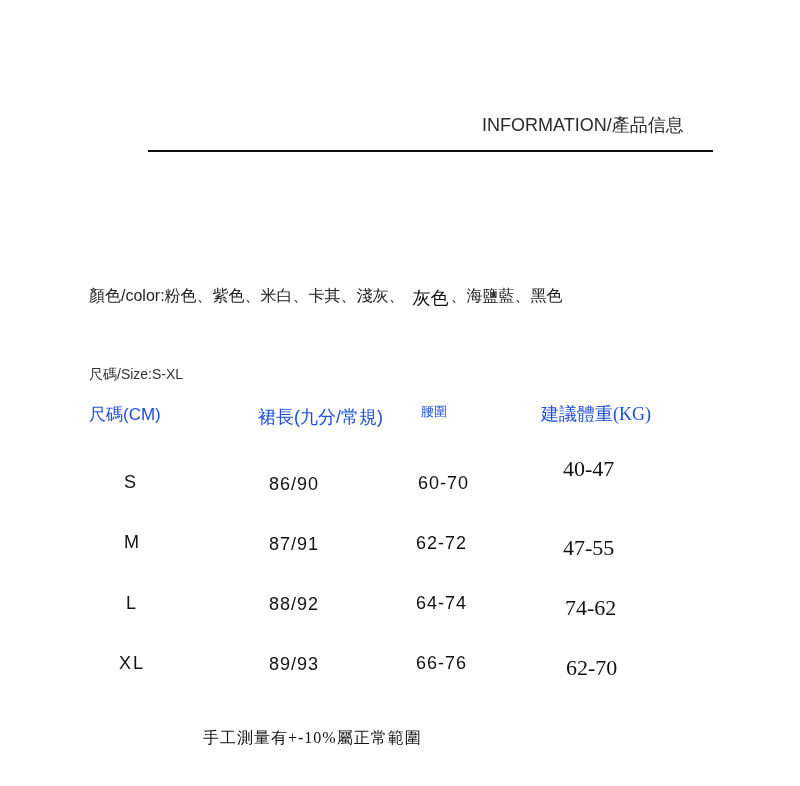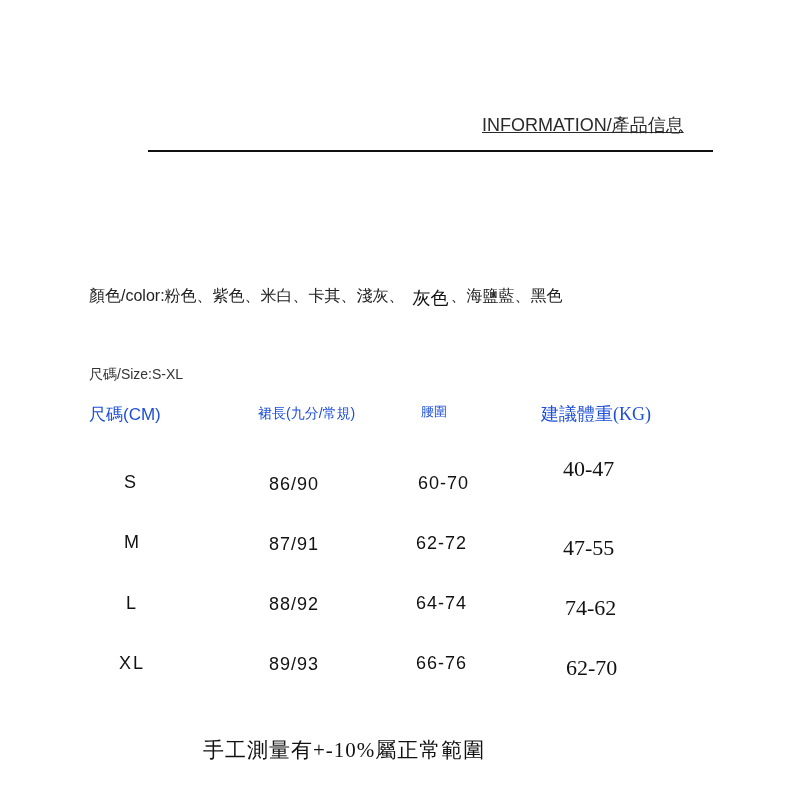--- a/index.html
+++ b/index.html
@@ -1,36 +1,36 @@
 <!DOCTYPE html>
 <html><head>
 <meta charset="utf-8">
 <style>
   html, body { margin: 0; padding: 0; background: #ffffff; }
   body { width: 800px; height: 786px; position: relative; overflow: hidden; color: #1a1a1a; }
   .abs { position: absolute; white-space: nowrap; }
   .sans { font-family: "Liberation Sans", "DejaVu Sans", sans-serif; }
   .serif { font-family: "Liberation Serif", "DejaVu Serif", serif; text-align: center; }
   .mono { font-family: Liberation Sans, sans-serif; }
-  #title { left: 482px; top: 113px; font-size: 18px; color: #2a2a2a; text-decoration: underline; }
+  #title { left: 482px; top: 113px; font-size: 18px; color: #2a2a2a; }
   #rule { left: 148px; top: 150px; width: 565px; height: 2px; background: #111; }
   #colors { left: 89px; top: 283px; font-size: 16px; color: #222; }
   #colors .big { font-family: "DejaVu Serif", serif; font-size: 18px; color: #111; margin: 0 2px 0 8px; position: relative; top: 3px; }
   #size { left: 89px; top: 342px; font-size: 14px; color: #333; margin-top: 24px; }
   .hdr { top: 403px; color: #1d4ed8; }
   #h0 { left: 89px; font-size: 17px; }
-  #h1 { left: 258px; font-size: 14px; top: 405px; }
+  #h1 { left: 258px; font-size: 18px; top: 405px; }
   #h2 { left: 421px; font-size: 13px; }
   #h3 { left: 541px; font-size: 18px; top: 402px; }
   .cell { font-size: 18px; color: #111; }
   .c0 { left: 124px; font-family: "Liberation Sans", sans-serif; }
   .c1 { left: 269px; letter-spacing: 1px; }
   .c2 { left: 416px; letter-spacing: 1px; }
   .c3 { left: 563px; font-size: 22px; }
-  #note { left: 203px; top: 728px; font-size: 21px; color: #111; letter-spacing: 1px; margin-top: 8px; }
+  #note { left: 203px; top: 728px; font-size: 16px; color: #111; letter-spacing: 1px; }
 </style>
 </head>
 <body>
 
 <div id="title" class="abs sans">INFORMATION/產品信息</div>
 <div id="rule" class="abs"></div>
 
 <div id="colors" class="abs sans">
   <span>顏色/color:</span><span>粉色、紫色、米白、卡其、淺灰、</span><span class="big">灰色</span><span>、海鹽藍、黑色</span>
 </div>

